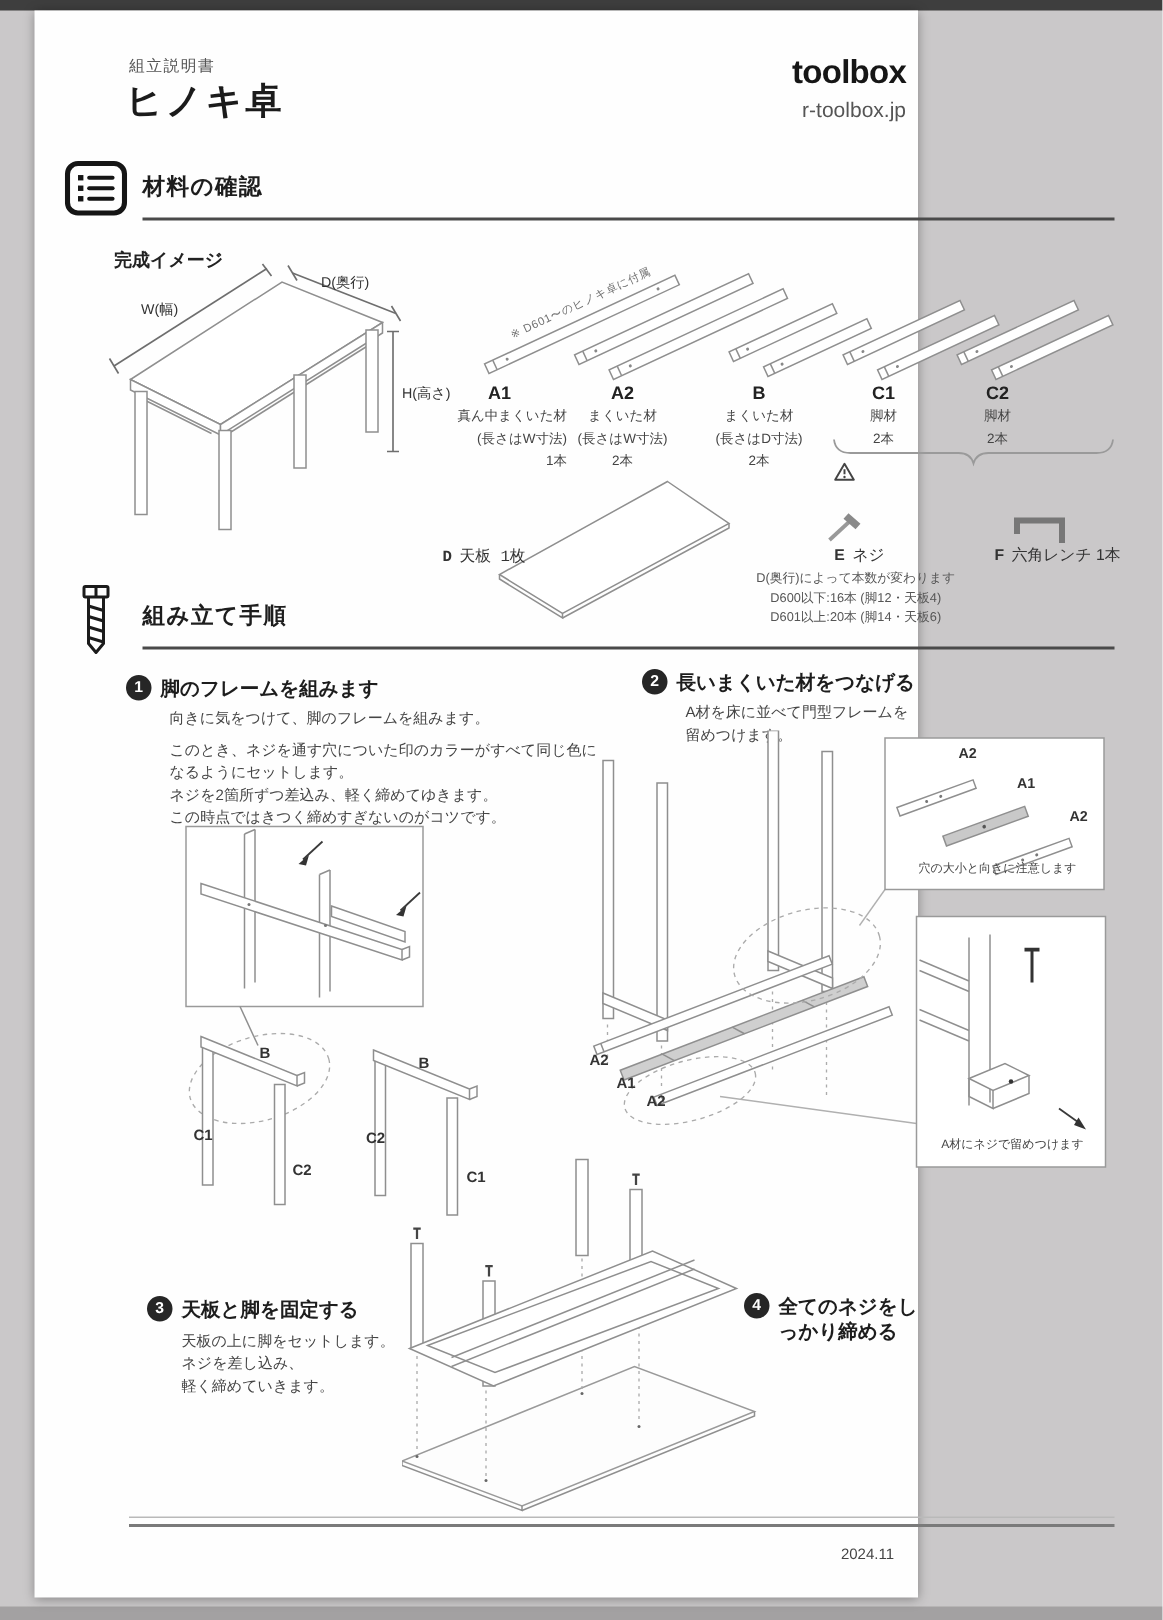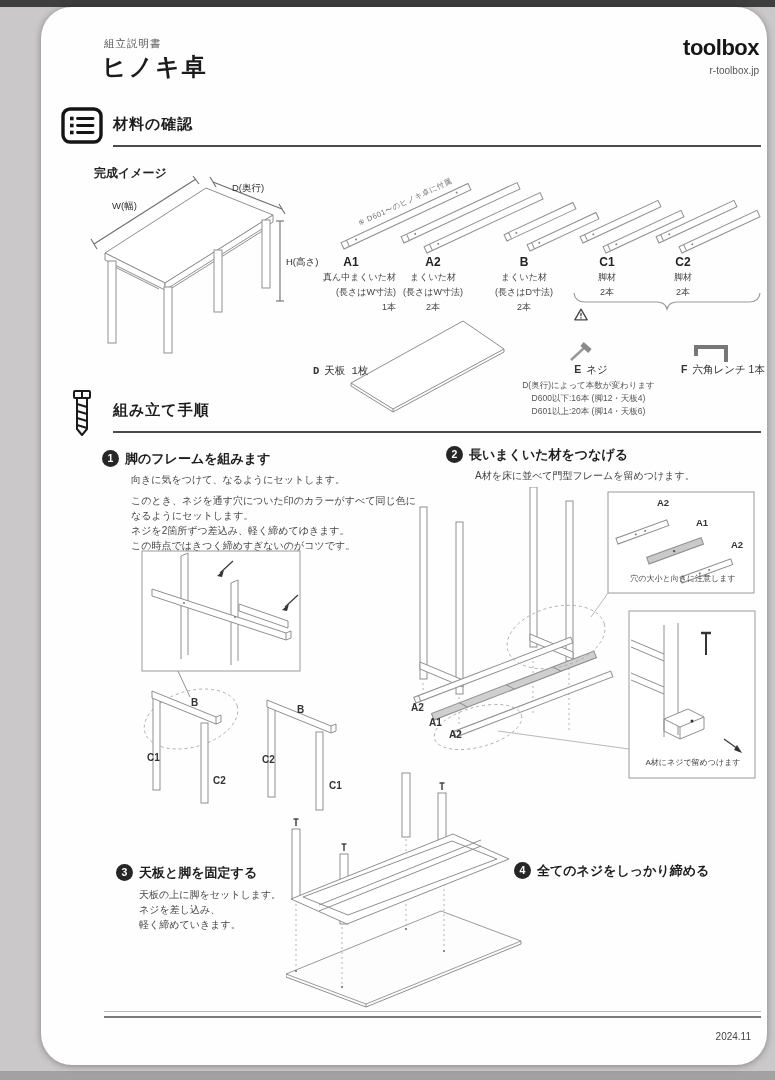--- a/index.html
+++ b/index.html
@@ -1,27 +1,27 @@
 <!DOCTYPE html>
 <html><head>
 <meta charset="utf-8">
 <style>
   html,body{margin:0;padding:0;}
   body{font-family:"Liberation Sans","DejaVu Sans",sans-serif;color:#333;}
   .screen{position:relative;width:775px;height:1080px;background:#cac8c9;overflow:hidden;}
   .topbar{position:absolute;left:0;top:0;width:775px;height:7px;background:#3e3e3e;}
   .botbar{position:absolute;left:0;top:1071px;width:775px;height:9px;background:#a3a1a2;}
-  .page{position:absolute;left:41px;top:7px;width:726px;height:1058px;background:#fefefe;box-shadow:0 1px 7px rgba(0,0,0,.35);border-radius:31px;}
+  .page{position:absolute;left:23px;top:7px;width:589px;height:1058px;background:#fefefe;box-shadow:0 1px 7px rgba(0,0,0,.35);}
   .abs{position:absolute;}
   .pre{white-space:pre-line;}
   .ctr{text-align:center;}
   .doc-type{font-size:10.5px;color:#555;letter-spacing:1px;}
   .page-title{font-size:24px;font-weight:bold;color:#1b1b1b;letter-spacing:2px;}
   .brand{font-size:22px;font-weight:bold;color:#161616;letter-spacing:-.5px;}
-  .brand-site{font-size:10px;color:#555;}
+  .brand-site{font-size:14px;color:#555;}
   .sec-title{font-size:15px;font-weight:bold;color:#1d1d1d;letter-spacing:1px;}
   .rule{position:absolute;height:1.5px;background:#4a4a4a;}
   .fin-label{font-size:12px;font-weight:bold;color:#222;}
   .part-id{font-size:12px;font-weight:bold;color:#222;}
   .part-desc{font-size:9px;color:#444;line-height:15px;}
   .caution{font-size:8px;color:#555;line-height:1.55;}
   .pl{font-size:10.5px;color:#333;}
   .pl b{margin-right:5px;}
   .enotes{font-size:8.5px;color:#555;line-height:1.5;}
   .rot-note{font-size:7.5px;color:#707070;transform:rotate(-25deg);transform-origin:left center;letter-spacing:.5px;}
@@ -204,21 +204,21 @@
       <line x1="8" y1="15" x2="18" y2="18" class="sd" stroke-width="1.6"></line>
       <line x1="8" y1="22" x2="18" y2="25" class="sd" stroke-width="1.6"></line>
       <line x1="8" y1="29" x2="18" y2="32" class="sd" stroke-width="1.6"></line>
       <line x1="8" y1="36" x2="18" y2="39" class="sd" stroke-width="1.6"></line>
     </svg>
     <div class="abs sec-title" style="left:72px;top:394px;">組み立て手順</div>
     <div class="rule" style="left:72px;top:424px;width:648px;"></div>
 
     <div class="abs step-circle" style="left:61px;top:443px;">1</div>
     <div class="abs step-title" style="left:84px;top:443px;">脚のフレームを組みます</div>
-    <div class="abs step-body" style="left:90px;top:465px;">向きに気をつけて、なるようにセットします。</div>
+    <div class="abs step-body" style="left:90px;top:465px;">向きに気をつけて、脚のフレームを組みます。</div>
     <div class="abs step-body pre" style="left:90px;top:486px;">このとき、ネジを通す穴についた印のカラーがすべて同じ色に
 なるようにセットします。
 ネジを2箇所ずつ差込み、軽く締めてゆきます。
 この時点ではきつく締めすぎないのがコツです。</div>
 
     <div class="abs step-circle" style="left:405px;top:439px;">2</div>
     <div class="abs step-title" style="left:428px;top:439px;">長いまくいた材をつなげる</div>
     <div class="abs step-body" style="left:434px;top:461px;">A材を床に並べて門型フレームを留めつけます。</div>
 
     <svg class="abs" style="left:95px;top:540px;" width="235" height="270" viewBox="0 0 235 270">

